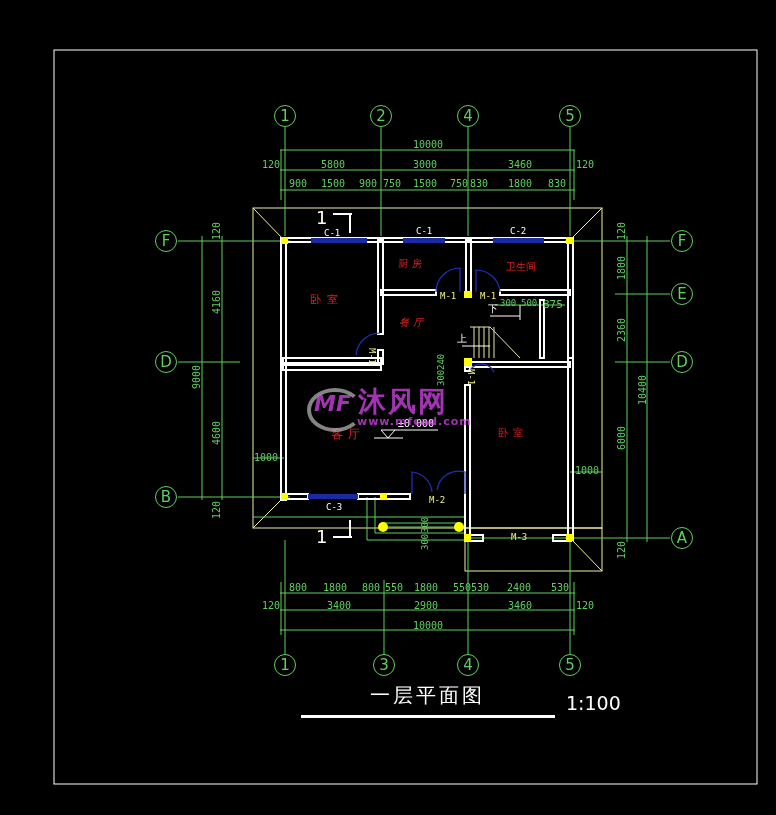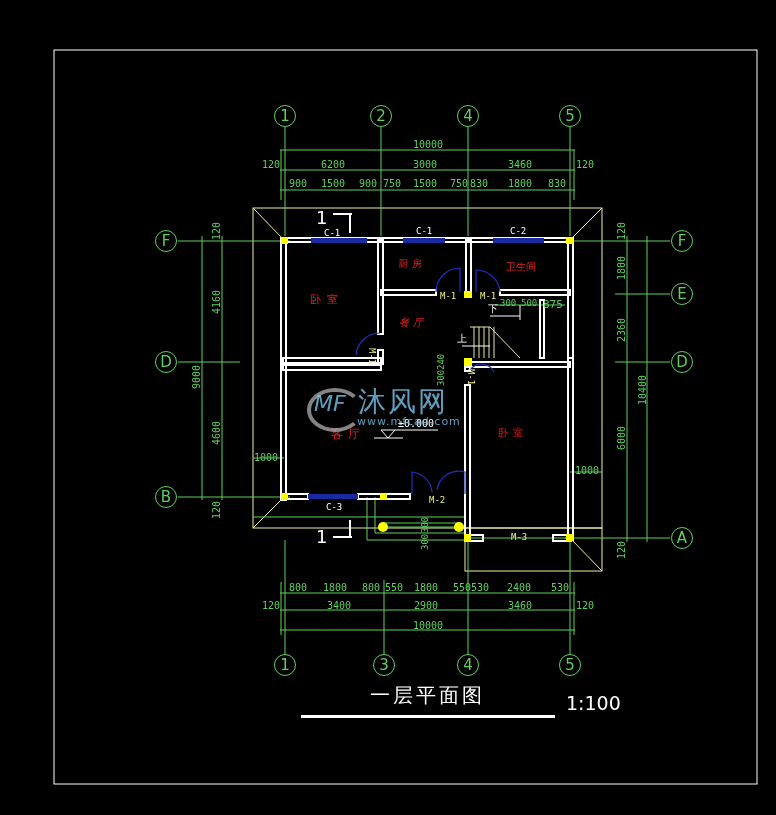--- a/index.html
+++ b/index.html
@@ -7,21 +7,21 @@
   #canvas { position:absolute; left:0; top:0; width:776px; height:815px; }
   .txt { position:absolute; white-space:nowrap; line-height:1; }
   .dim { color:#5fcf5f; font-size:10px; font-family:"DejaVu Sans Mono", monospace;text-align:right; }
   .dimv { color:#5fcf5f; font-size:10px; transform-origin:left top; transform:rotate(-90deg); }
   .axis { position:absolute; width:20px; height:20px; border:1px solid #5fcf5f; border-radius:50%; color:#5fcf5f; font-size:15px; text-align:center; line-height:20px; font-family:"DejaVu Sans", sans-serif; }
   .room { color:#e02020; font-size:11px; font-family:"DejaVu Sans", sans-serif; letter-spacing:6px; }
   .tag { color:#f0f080; font-size:9px; font-family:"DejaVu Sans Mono", monospace; }
   .tagw { color:#ffffff; font-size:9px; font-family:"DejaVu Sans Mono", monospace; }
   .title { color:#ffffff; font-size:20px; font-family:"DejaVu Sans", sans-serif; letter-spacing:3px; }
   .scale { color:#ffffff; font-size:19px; font-family:"DejaVu Sans", sans-serif; }
-  .wm { color:#7dd3fc; opacity:0.75; font-family:"DejaVu Sans", sans-serif; font-weight:normal; }
+  .wm { color:#d946ef; opacity:0.75; font-family:"DejaVu Sans", sans-serif; font-weight:bold; }
 </style>
 </head>
 <body>
 
 <div id="canvas">
 <svg width="776" height="815" viewBox="0 0 776 815" xmlns="http://www.w3.org/2000/svg">
 
   <rect x="54" y="50" width="703" height="734" fill="none" stroke="#ffffff" stroke-width="1"></rect>
 
   <g stroke="#f0f0a0" stroke-width="1" fill="none">
@@ -188,21 +188,21 @@
 <div class="axis" style="left:155px;top:486px;">B</div>
 
 <div class="axis" style="left:671px;top:230px;">F</div>
 <div class="axis" style="left:671px;top:283px;">E</div>
 <div class="axis" style="left:671px;top:351px;">D</div>
 <div class="axis" style="left:671px;top:527px;">A</div>
 
 <span class="txt dim" style="left:413px;top:140px;">10000</span>
 <span class="txt dim" style="left:262px;top:160px;">120</span>
 <span class="txt dim" style="left:576px;top:160px;">120</span>
-<span class="txt dim" style="left:321px;top:160px;">6200</span>
+<span class="txt dim" style="left:321px;top:160px;">5800</span>
 <span class="txt dim" style="left:413px;top:160px;">3000</span>
 <span class="txt dim" style="left:508px;top:160px;">3460</span>
 <span class="txt dim" style="left:289px;top:179px;">900</span>
 <span class="txt dim" style="left:321px;top:179px;">1500</span>
 <span class="txt dim" style="left:359px;top:179px;">900</span>
 <span class="txt dim" style="left:383px;top:179px;">750</span>
 <span class="txt dim" style="left:413px;top:179px;">1500</span>
 <span class="txt dim" style="left:450px;top:179px;">750</span>
 <span class="txt dim" style="left:470px;top:179px;">830</span>
 <span class="txt dim" style="left:508px;top:179px;">1800</span>

